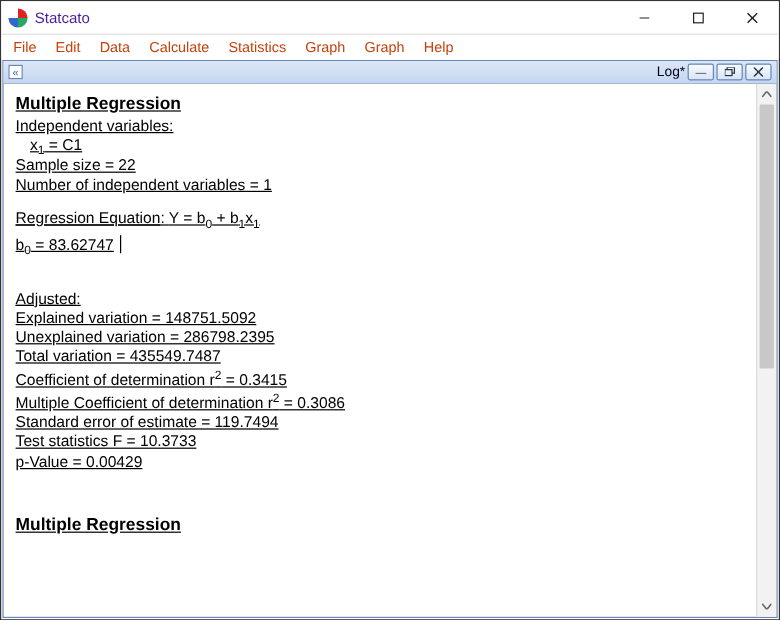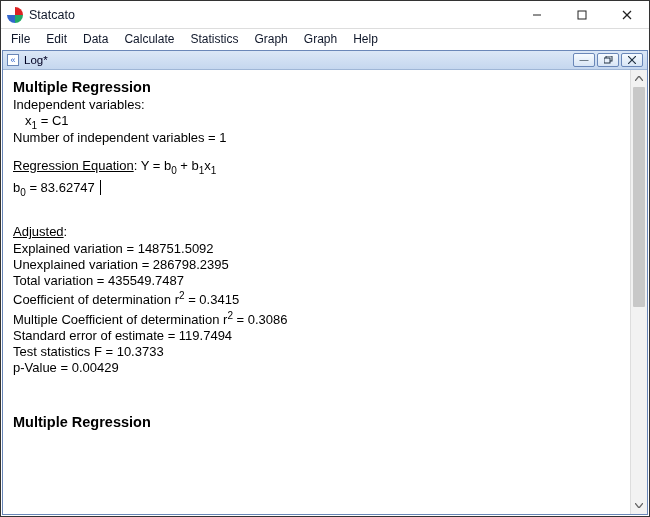--- a/index.html
+++ b/index.html
@@ -20,27 +20,27 @@
     height: 28px;
     background: #fff;
     border-bottom: 1px solid #ddd;
     padding: 0 0 0 6px;
   }
   .titlebar .app-icon {
     width: 16px; height: 16px; margin-right: 6px;
     background: conic-gradient(#d22 0 90deg, #2a6 90deg 180deg, #36c 180deg 270deg, #fff 270deg 360deg);
     border-radius: 50%;
   }
-  .titlebar .title { flex: 1; color: #0f172a; font-size: 12.5px; }
+  .titlebar .title { flex: 1; color: #4c1d95; font-size: 12.5px; }
   .winbtn {
     width: 45px; height: 28px; display: flex; align-items:center; justify-content:center; color:#222;
   }
   .menubar {
     display: flex; gap: 4px; padding: 2px 4px; height: 20px; align-items:center;
-    font-size: 12px; color: #0f172a; background:#fff;
+    font-size: 12px; color: #c2410c; background:#fff;
   }
   .menubar span { padding: 1px 6px; cursor: default; }
   .mdi-area {
     position: absolute; left:1px; right:1px; top: 49px; bottom:1px;
     background:#fff;
   }
   .child-window {
     position:absolute; left:0; right:0; top:0; bottom:0;
     border: 1px solid #6a87b8; background:#fff;
     display:flex; flex-direction:column;
@@ -49,30 +49,30 @@
     height: 19px;
     background: linear-gradient(#dbe7f6,#c5d7ef);
     border-bottom:1px solid #9fb6d6;
     display:flex; align-items:center; padding:0 4px;
     font-size: 11.5px; color:#002;
   }
   .child-titlebar .ct-ico {
     width:12px; height:12px; margin-right:5px; background:#fff; border:1px solid #6a87b8;
     display:flex; align-items:center; justify-content:center; font-size:9px; color:#36c;
   }
-  .child-titlebar .ct-title { flex:1; }
+  .child-titlebar .ct-title { flex:1;text-align:right; }
   .cwbtn {
     width: 22px; height: 14px; margin-left:2px;
     border: 1px solid #6a87b8; background: linear-gradient(#f7fbff,#d8e5f5);
     border-radius: 2px;
     display:flex; align-items:center; justify-content:center;
     font-size:9px; color:#234;
   }
   .content-wrap {
-    flex:1; display:flex; overflow:hidden;
+    flex:1; display:flex; overflow:hidden;text-decoration:underline;
   }
   .content {
     flex:1; padding: 6px 10px; overflow:hidden;
     font-family: Arial, sans-serif;
     font-size: 13px; color:#000;
     line-height: 1.25;
   }
   .scrollbar {
     width: 17px; background:#f2f2f2; border-left:1px solid #ddd;
     position:relative;
@@ -148,20 +148,21 @@
             <line x1="0" y1="0" x2="8" y2="8" stroke="#234" stroke-width="1.2"></line>
             <line x1="8" y1="0" x2="0" y2="8" stroke="#234" stroke-width="1.2"></line>
           </svg>
       </div>
     </div>
     <div class="content-wrap">
       <div class="content">
         <h2>Multiple Regression</h2>
         <div>Independent variables:</div>
         <div class="indent"><span>x</span><sub>1</sub><span> = C1</span></div>
+        <div>Sample size = 22</div>
         <div>Number of independent variables = 1</div>
         <div class="sp"></div>
         <div><span class="u">Regression Equation</span><span>: </span><span>Y = b</span><sub>0</sub><span> + b</span><sub>1</sub><span>x</span><sub>1</sub></div>
         <div style="height:6px"></div>
         <div><span>b</span><sub>0</sub><span class="cursor"> = 83.62747</span></div>
         <div style="height:4px"></div>
         <div class="sp2"></div>
         <div><span class="u">Adjusted</span><span>:</span></div>
         <div>Explained variation = 148751.5092</div>
         <div>Unexplained variation = 286798.2395</div>

